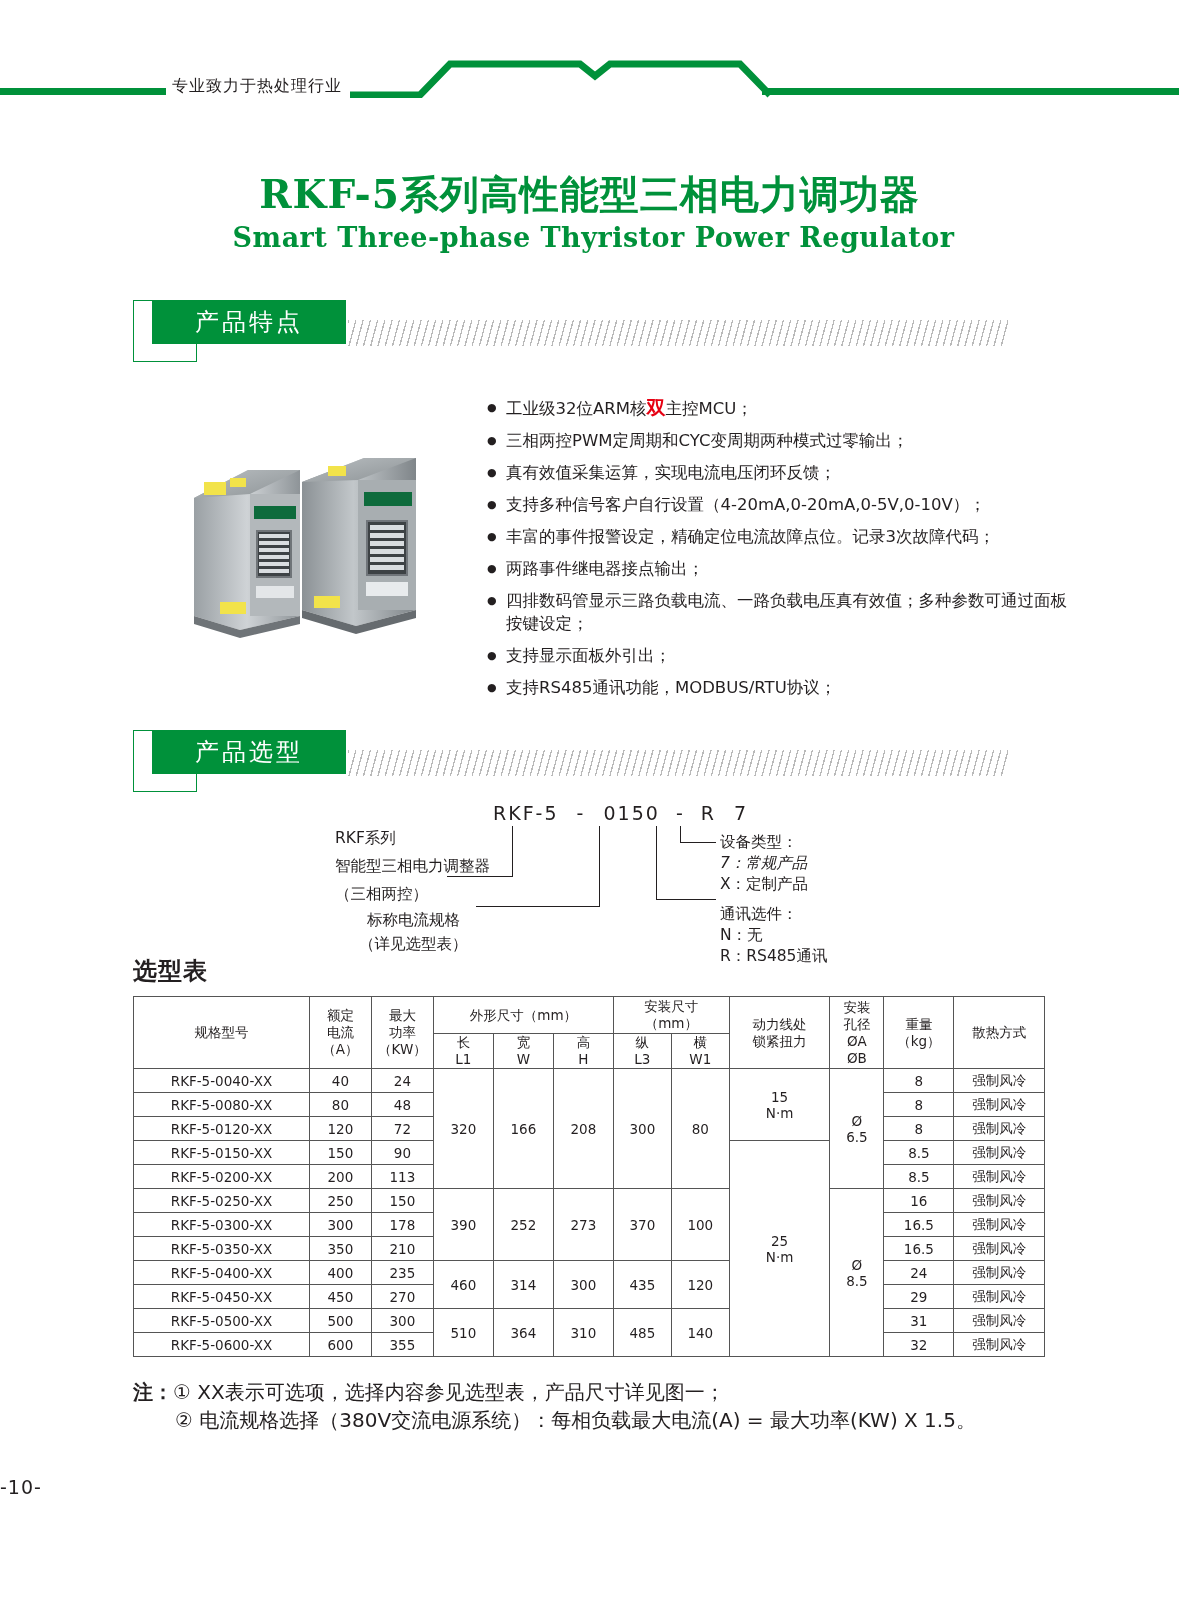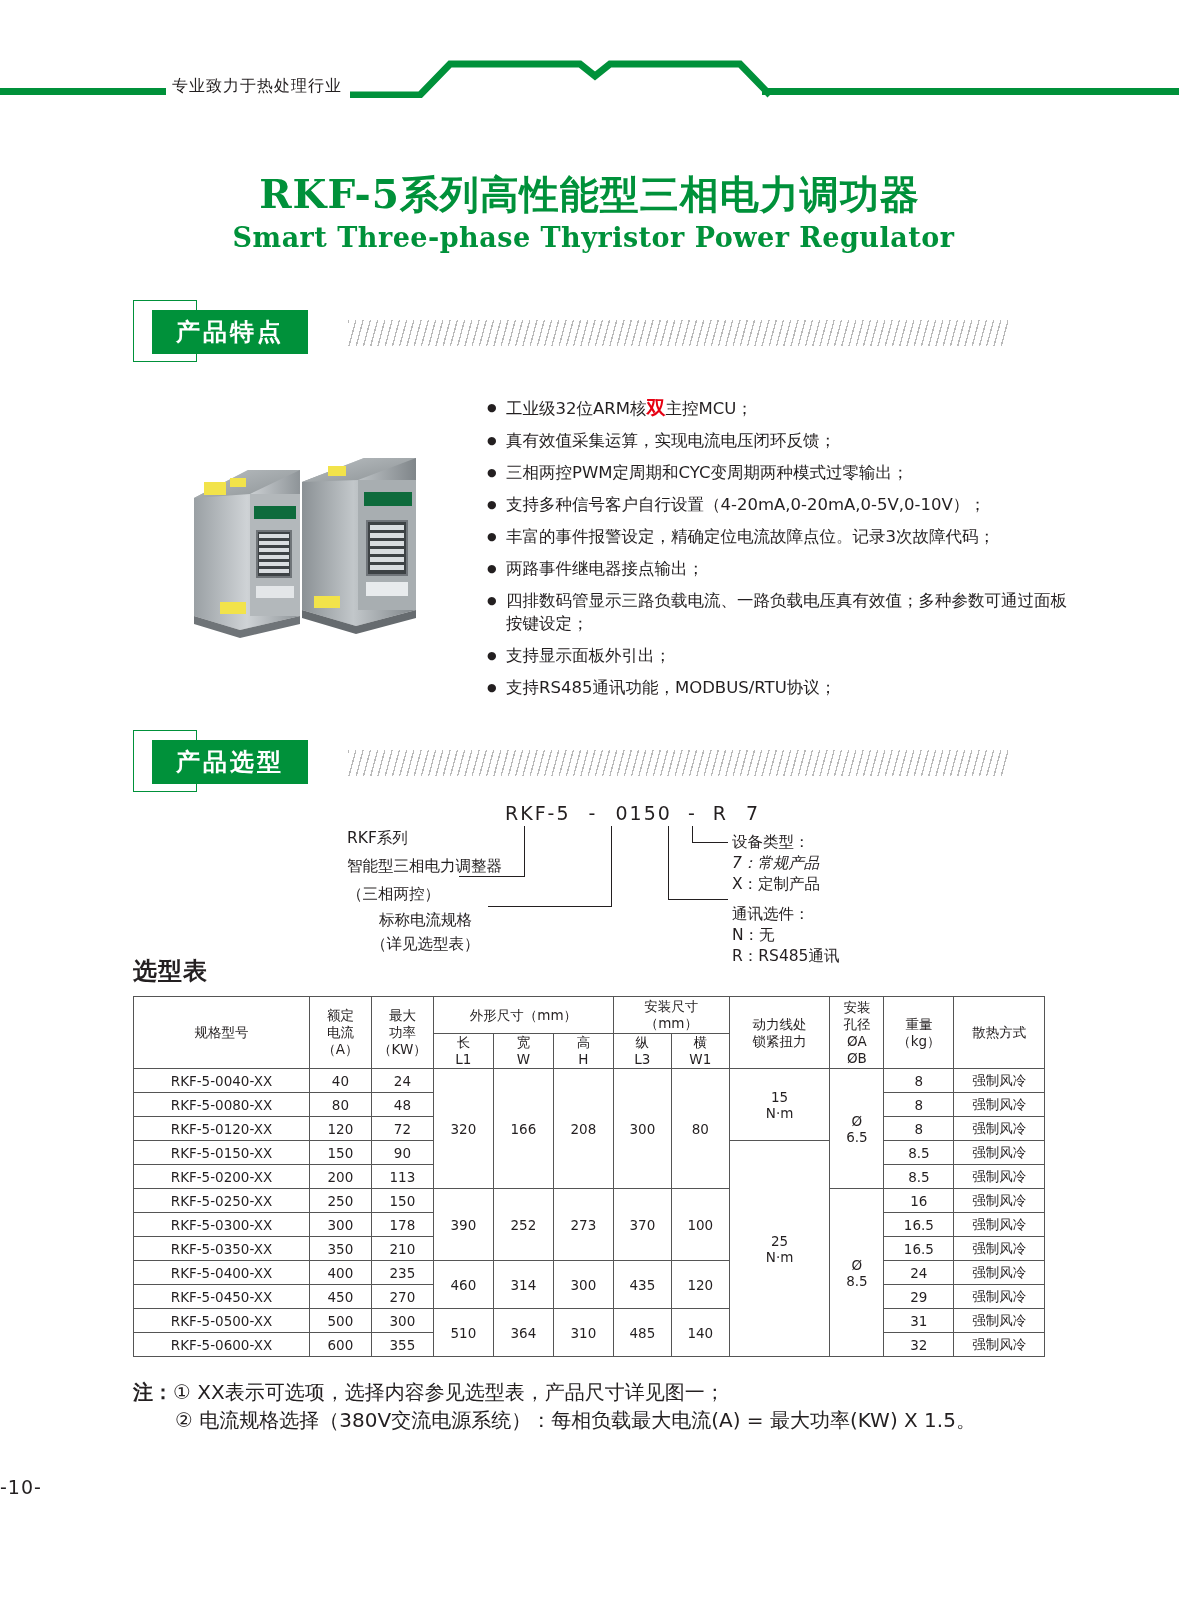--- a/index.html
+++ b/index.html
@@ -94,27 +94,27 @@
     left: 0;
     top: 0;
     width: 64px;
     height: 62px;
     border: 1px solid #00913a;
     box-sizing: border-box;
   }
   .sh-box {
     position: absolute;
     left: 19px;
-    top: 10px;
-    width: 156px;
+    top: 0;
+    width: 194px;
     height: 44px;
     background: #00913a;
     color: #ffffff;
     font-size: 24px;
-    font-weight: bold;
+    font-weight: normal;
     line-height: 44px;
     text-align: center;
     letter-spacing: 3px;
   }
   .sh-hatch {
     position: absolute;
     left: 215px;
     top: 20px;
     width: 660px;
     height: 26px;
@@ -157,21 +157,21 @@
   }
   .red-shuang {
     color: #e60012;
     font-weight: bold;
     font-size: 19px;
   }
 
   
   .model-area {
     position: absolute;
-    left: 16px;
+    left: 4px;
     top: 800px;
     width: 1067px;
     height: 155px;
     font-size: 15px;
   }
   .model-code {
     position: absolute;
     left: 489px;
     top: 2px;
     font-size: 19px;
@@ -328,22 +328,22 @@
   <rect x="150" y="46" width="18" height="10" fill="#f2e34a"></rect>
 
   <polygon points="16,196 62,210 122,196 122,204 62,218 16,204" fill="#6f7478"></polygon>
   <polygon points="124,190 178,206 238,190 238,198 178,214 124,198" fill="#666b6f"></polygon>
 </svg>
 
 <div class="feature-list">
   <div class="feature-item">
     <span>工业级32位ARM核</span><span class="red-shuang">双</span><span>主控MCU；</span>
   </div>
+  <div class="feature-item"><span>三相两控PWM定周期和CYC变周期两种模式过零输出；</span></div>
   <div class="feature-item"><span>真有效值采集运算，实现电流电压闭环反馈；</span></div>
-  <div class="feature-item"><span>三相两控PWM定周期和CYC变周期两种模式过零输出；</span></div>
   <div class="feature-item"><span>支持多种信号客户自行设置（4-20mA,0-20mA,0-5V,0-10V）；</span></div>
   <div class="feature-item"><span>丰富的事件报警设定，精确定位电流故障点位。记录3次故障代码；</span></div>
   <div class="feature-item"><span>两路事件继电器接点输出；</span></div>
   <div class="feature-item"><span>四排数码管显示三路负载电流、一路负载电压真有效值；多种参数可通过面板按键设定；</span></div>
   <div class="feature-item"><span>支持显示面板外引出；</span></div>
   <div class="feature-item"><span>支持RS485通讯功能，MODBUS/RTU协议；</span></div>
 </div>
 
 <div class="section-head" style="left:133px; top:730px; width:890px;">
   <div class="sh-frame"></div>

